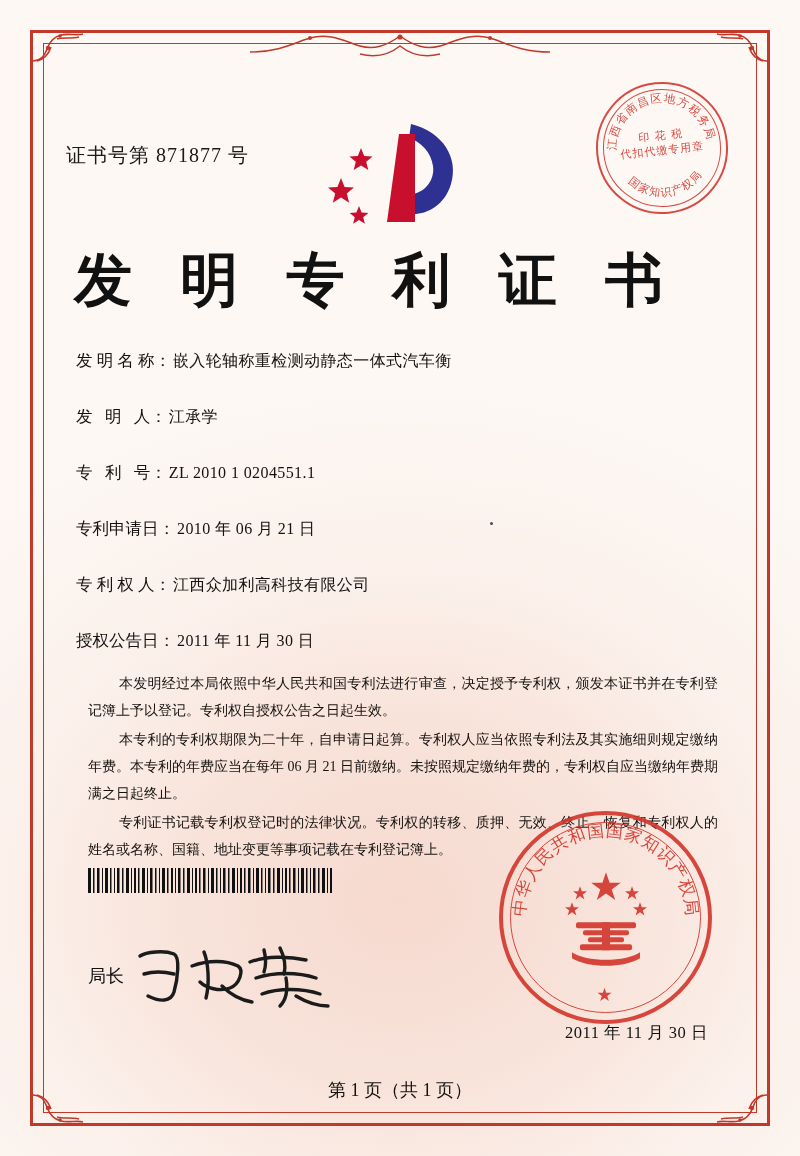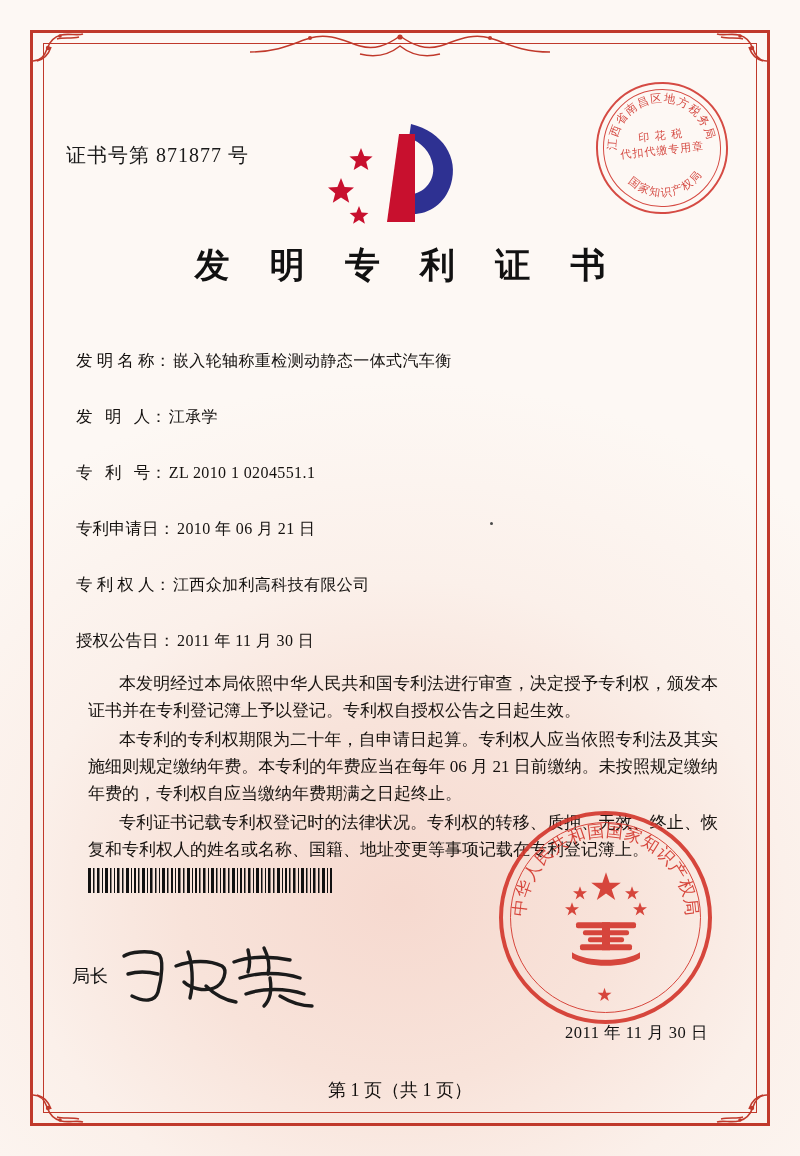--- a/index.html
+++ b/index.html
@@ -111,22 +111,22 @@
     line-height: 15px;
     letter-spacing: 1px;
     font-family: "DejaVu Serif", serif;
   }
 
   .title {
     position: absolute;
     left: 0;
     right: 0;
     top: 182px;
-    text-align: center;
-    font-size: 35px;
+    text-align: left;
+    font-size: 58px;
     letter-spacing: 14px;
     font-weight: bold;
     color: #111;
     text-indent: 14px;
     font-family: "DejaVu Serif", "Liberation Serif", serif;
   }
 
   .fields {
     position: absolute;
     left: 16px;
@@ -148,41 +148,41 @@
     margin-left: 2px;
     font-size: 16px;
     letter-spacing: .4px;
   }
 
   .paragraphs {
     position: absolute;
     left: 28px;
     right: 22px;
     top: 610px;
-    font-size: 17px;
+    font-size: 14px;
     line-height: 27px;
     color: #16120f;
     text-align: justify;
   }
   .paragraphs p {
     margin: 0 0 2px 0;
     text-indent: 31px;
   }
 
   .barcode {
     position: absolute;
     left: 28px;
     top: 808px;
     width: 248px;
     height: 25px;
   }
 
   .director-row {
     position: absolute;
-    left: 12px;
+    left: 28px;
     top: 880px;
     display: flex;
     align-items: center;
   }
   .director-label {
     font-size: 18px;
     color: #111;
     margin-right: 6px;
   }
   .signature {

